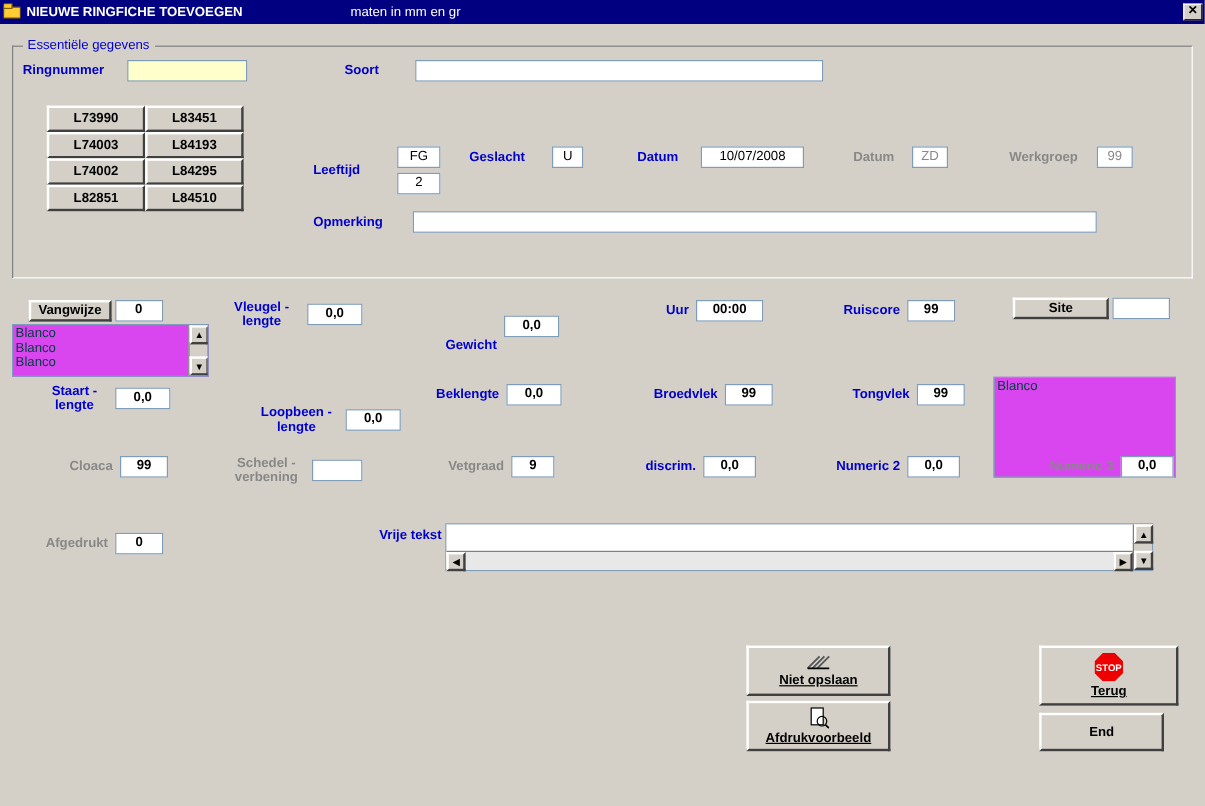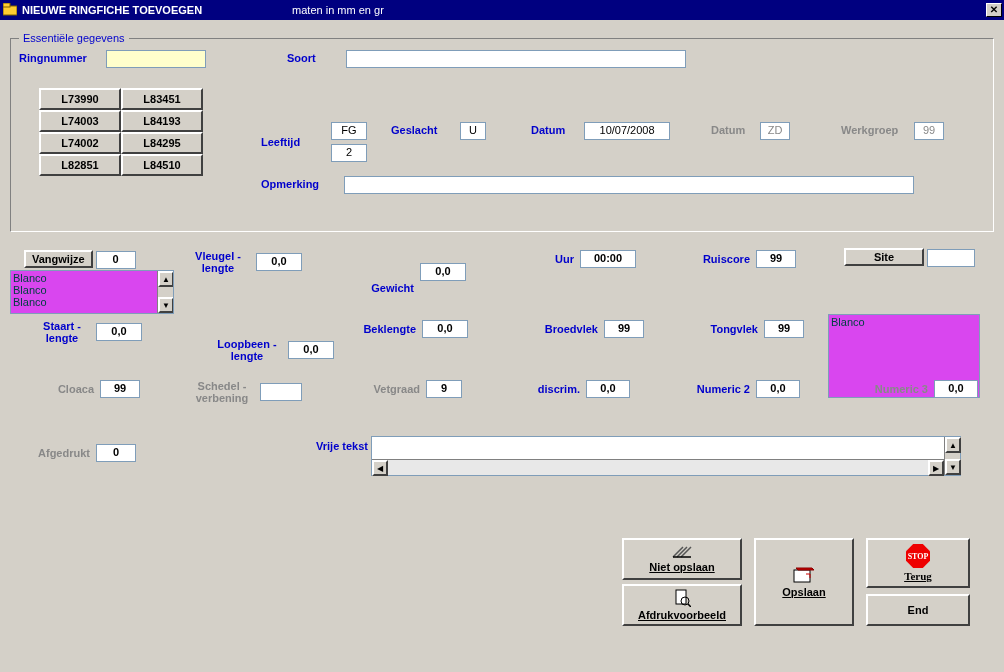--- a/index.html
+++ b/index.html
@@ -343,31 +343,21 @@
     <div class="action-btn abs" style="left:612px; top:46px; width:120px; height:42px;">
       <span>
           <svg width="18" height="18">
             <rect x="3" y="1" width="10" height="14" fill="#fff" stroke="#000"></rect>
             <circle cx="12" cy="12" r="4" fill="none" stroke="#000"></circle>
             <line x1="15" y1="15" x2="18" y2="18" stroke="#000" stroke-width="1.5"></line>
           </svg>
         </span>
       <span><span class="u">Afdrukvoorbeeld</span></span>
     </div>
-    <div class="action-btn abs" style="left:744px; top:0; width:100px; height:88px;">
-      <span>
-          <svg width="24" height="18">
-            <rect x="2" y="4" width="16" height="12" fill="#fff" stroke="#000"></rect>
-            <path d="M4 2 L20 2 L22 4 L6 4 Z" fill="#c00" stroke="#800"></path>
-            <path d="M14 8 L18 8 L18 12" fill="none" stroke="#c00"></path>
-          </svg>
-        </span>
-      <span><span class="u">Opslaan</span></span>
-    </div>
-    <div class="action-btn abs" style="left:856px; top:0; width:104px; height:50px;font-family:Liberation Serif, serif;">
+    <div class="action-btn abs" style="left:856px; top:0; width:116px; height:50px;">
       <span class="stop-badge">STOP</span>
       <span><span class="u">Terug</span></span>
     </div>
     <div class="action-btn abs" style="left:856px; top:56px; width:104px; height:32px;">
       <span>End</span>
     </div>
   </div>
 
 </div>
 

